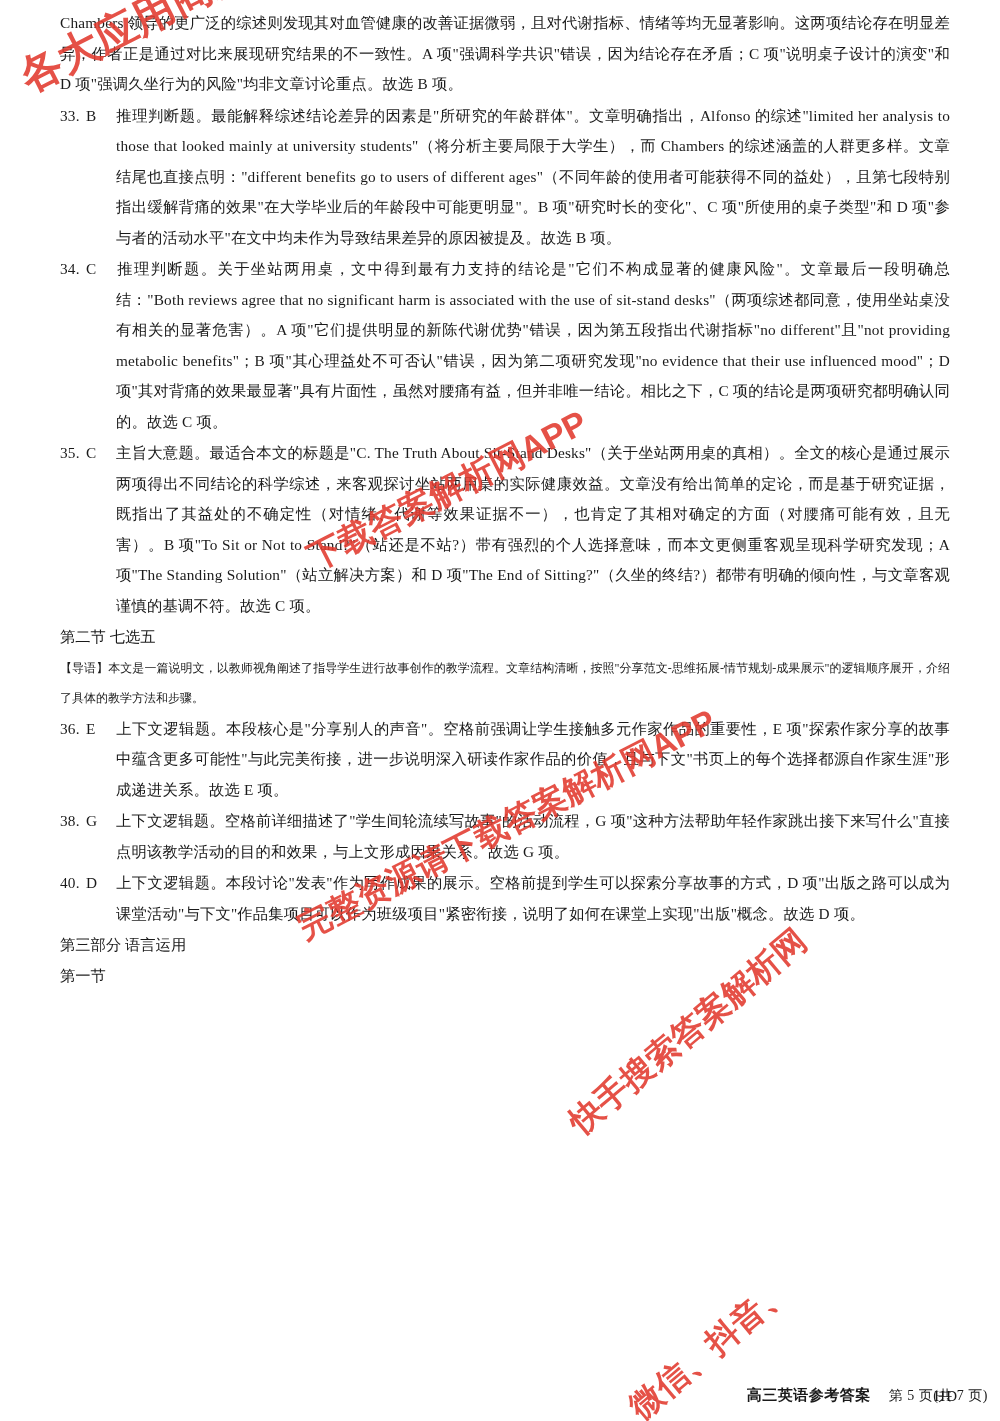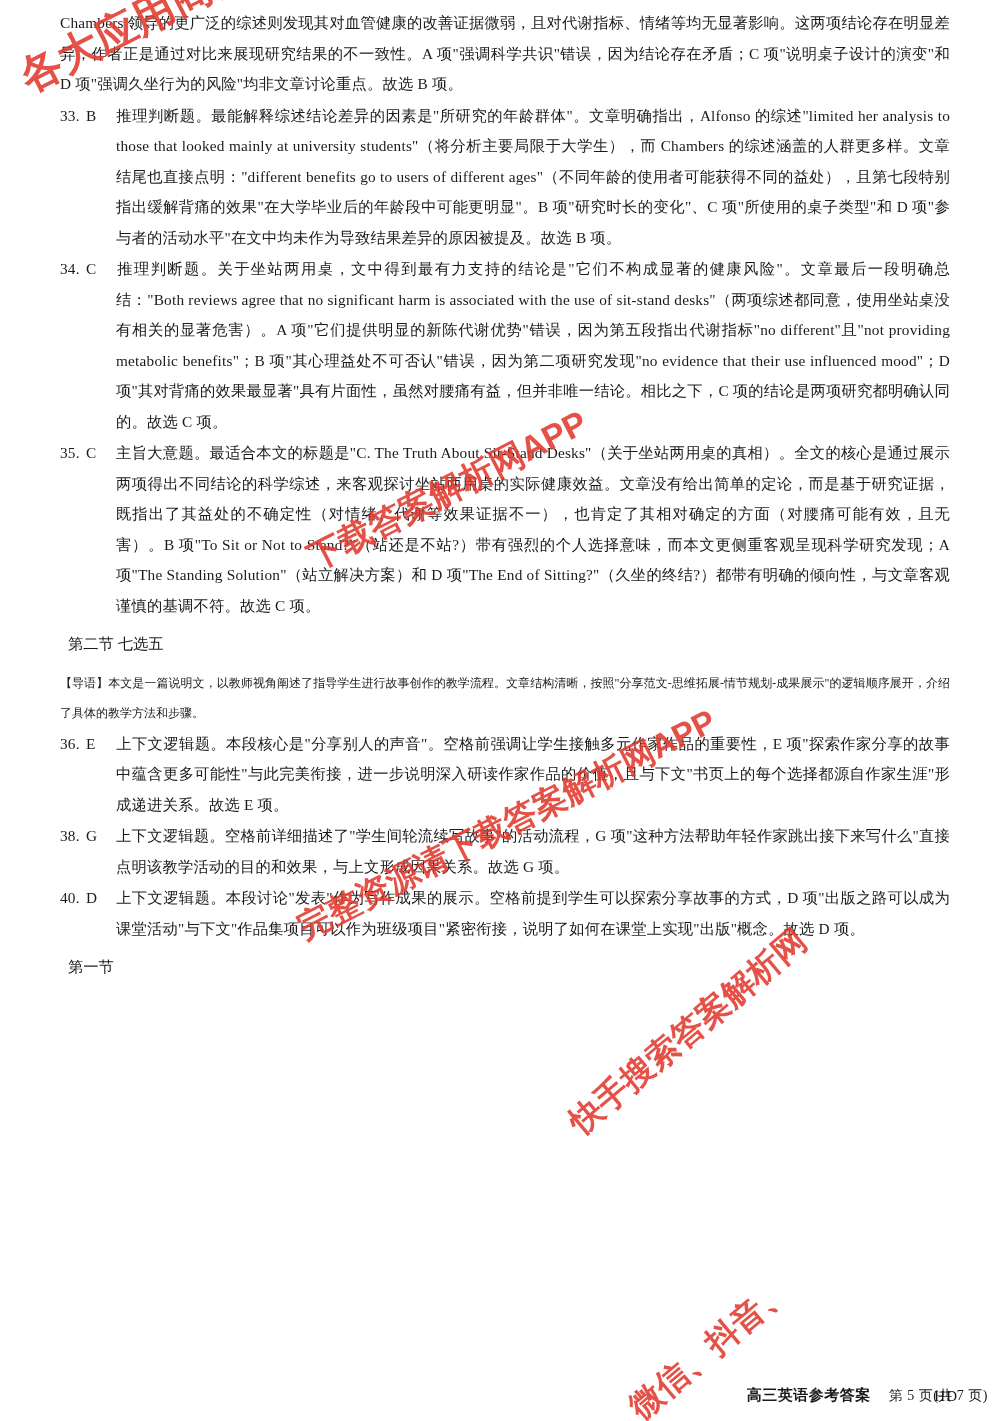--- a/index.html
+++ b/index.html
@@ -51,21 +51,21 @@
     width: 30px;
     text-indent: 0;
   }
   p.hang {
     padding-left: 0;
     text-indent: 0;
   }
   .section-head {
     font-size: 15.3px;
     line-height: 30.5px;
-    margin: 8px;
+    margin: 0;
   }
   .guide {
     font-size: 12px;
     line-height: 30.5px;
     margin: 0;
     text-align: justify;
     text-justify: inter-ideograph;
   }
   .footer {
     position: absolute;
@@ -171,20 +171,21 @@
 
     <p class="block numbered">
       <span class="num">38.</span><span class="ans">G</span><span>上下文逻辑题。空格前详细描述了"学生间轮流续写故事"的活动流程，G 项"这种方法帮助年轻作家跳出接下来写什么"直接点明该教学活动的目的和效果，与上文形成因果关系。故选 G 项。</span>
     </p>
 
 
     <p class="block numbered">
       <span class="num">40.</span><span class="ans">D</span><span>上下文逻辑题。本段讨论"发表"作为写作成果的展示。空格前提到学生可以探索分享故事的方式，D 项"出版之路可以成为课堂活动"与下文"作品集项目可以作为班级项目"紧密衔接，说明了如何在课堂上实现"出版"概念。故选 D 项。</span>
     </p>
 
+    <p class="section-head">第三部分 语言运用</p>
     <p class="section-head">第一节</p>
 
 
   </div>
 
   <div class="footer">
     <span class="inner">高三英语参考答案</span><span class="pager">第 5 页(共 7 页)</span>
   </div>
   <div class="footer-right">HD</div>
 

